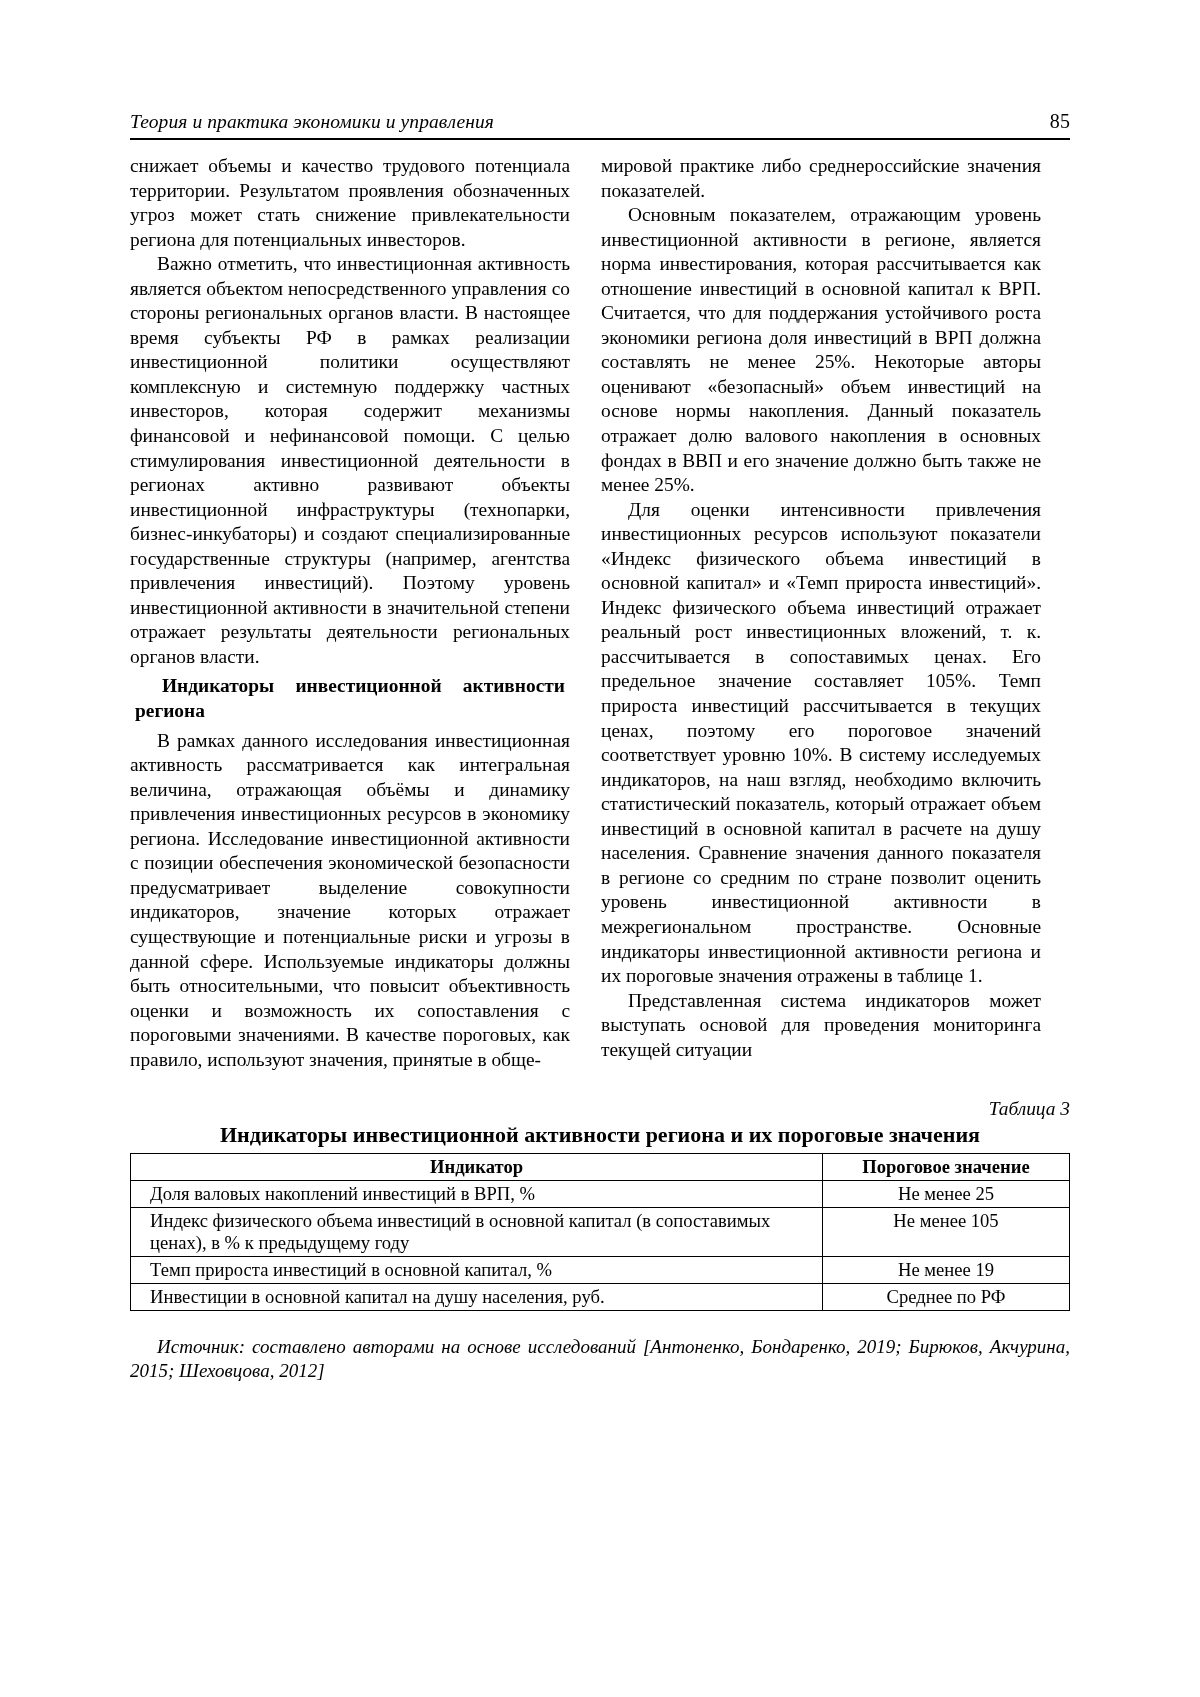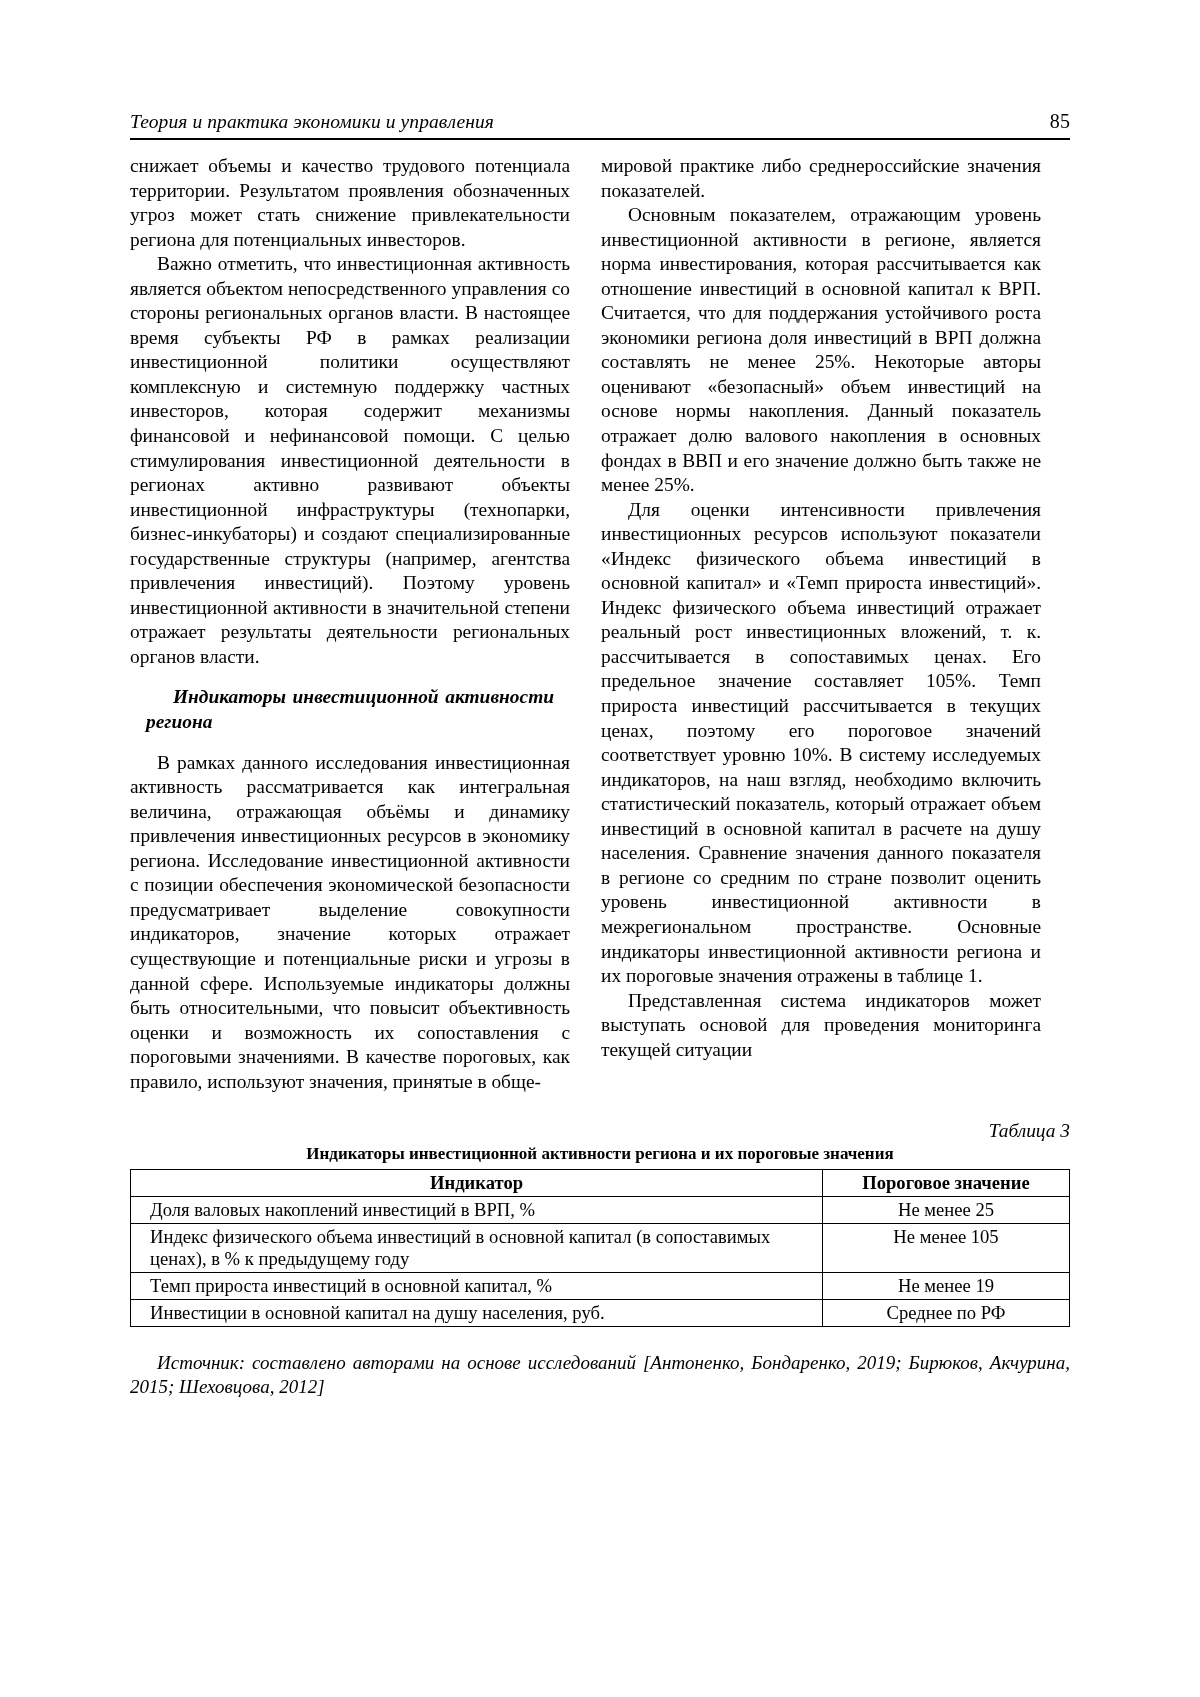--- a/index.html
+++ b/index.html
@@ -50,38 +50,37 @@
     hyphens: auto;
   }
   .col p {
     margin: 0;
     text-indent: 27px;
   }
   .col p.noindent {
     text-indent: 0;
   }
   .col h3 {
-    margin: 16px;
+    margin: 5px;
     font-size: 19.4px;
     font-weight: bold;
     text-indent: 27px;
     line-height: 1.265;
-    font-style: italic;
   }
   .table-caption {
     text-align: right;
     font-style: italic;
     font-size: 19.4px;
     margin-top: 26px;
     margin-bottom: 2px;
   }
   .table-title {
     text-align: center;
     font-weight: bold;
-    font-size: 17px;
+    font-size: 22px;
     margin-bottom: 5px;
   }
   table.ind-table {
     width: 100%;
     border-collapse: collapse;
     font-size: 18.6px;
     line-height: 1.18;
   }
   table.ind-table th,
   table.ind-table td {

